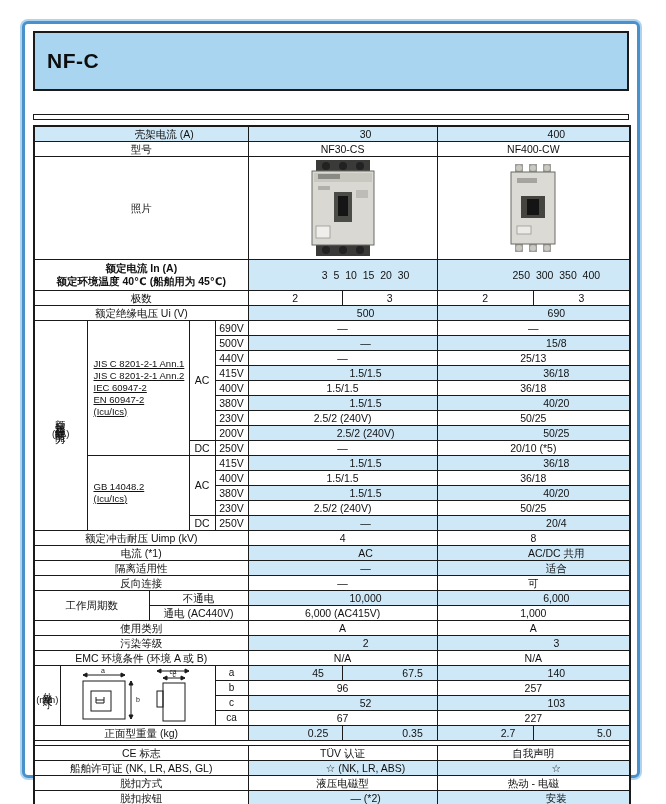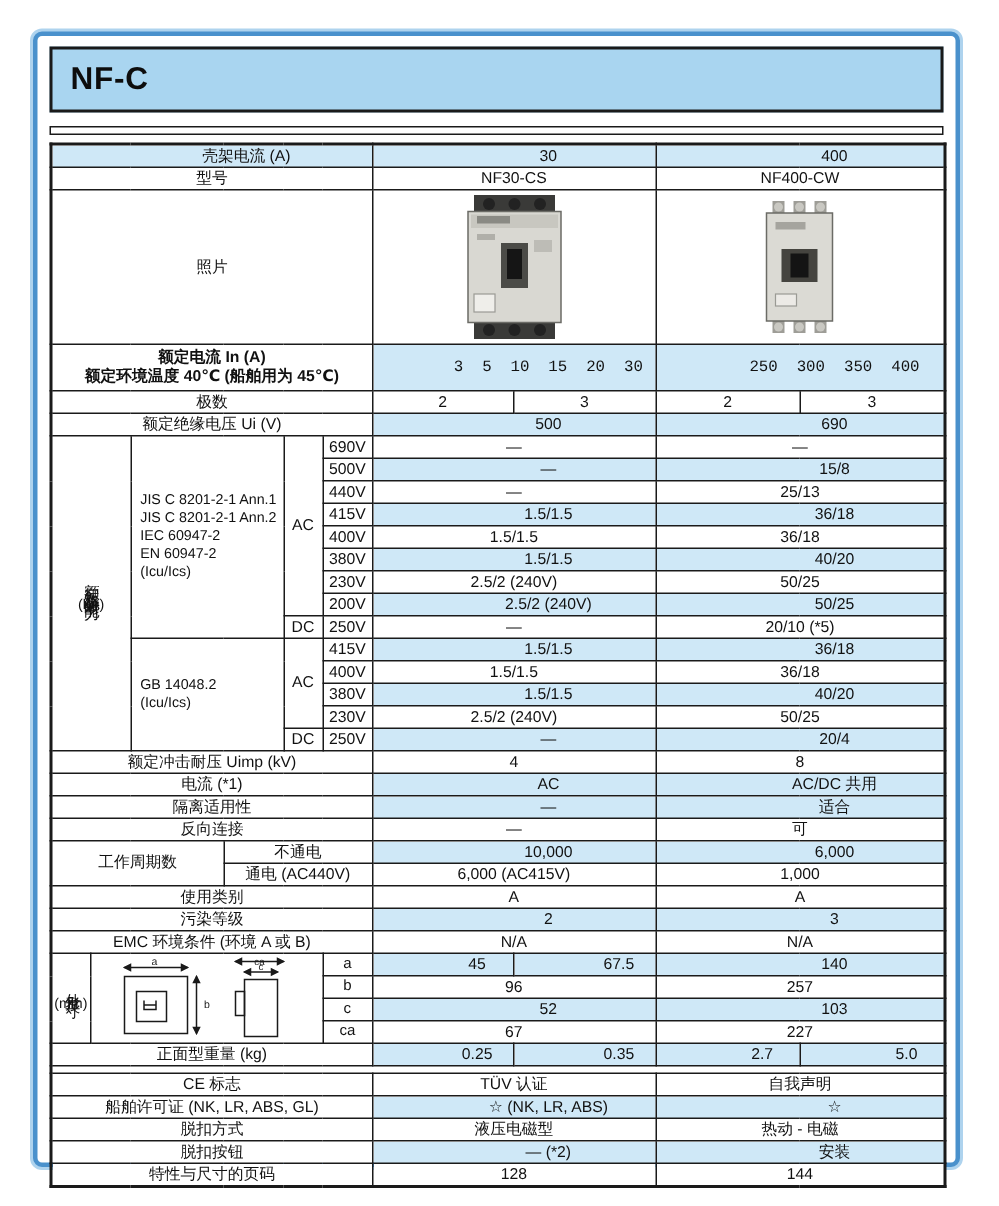--- a/index.html
+++ b/index.html
@@ -9,36 +9,36 @@
     color:#111;position:relative;overflow:hidden;
   }
   .frame{
     position:absolute;left:22px;top:21px;width:618px;height:757px;
     border:3px solid #4a91cc;border-radius:6px;
     box-shadow:0 0 0 2px #aed3ee;
     background:#fff;box-sizing:border-box;
     padding:7px 8px;
   }
   .title-box{
-    height:44px;border:2px solid #1a1a1a;background:#a9d5f0;
+    height:60px;border:2px solid #1a1a1a;background:#a9d5f0;
     display:flex;align-items:center;box-sizing:border-box;
-    padding-left:12px;margin-bottom:9px;
+    padding-left:12px;margin-bottom:23px;
   }
   .title-box .t{font-size:21px;font-weight:bold;letter-spacing:.5px;color:#0d0d0d;}
   .strip{height:4px;border:1px solid #1a1a1a;background:#fff;margin-bottom:5px;}
   table{border-collapse:collapse;table-layout:fixed;width:596px;border:2px solid #1a1a1a;}
   td{
     border:1px solid #1a1a1a;height:14px;font-size:10.5px;line-height:1.15;
     text-align:center;vertical-align:middle;padding:0 2px;overflow:hidden;
     background:#ffffff;
   }
   td.s{background:#cfe8f7;padding-left:48px;}
   td.lbl{}
-  td.stds{text-align:left;font-size:9.5px;line-height:1.25;padding-left:6px;}
-  td.pre{white-space:pre;font-family:Liberation Mono, monospace;}
+  td.stds{text-align:left;font-size:9.5px;line-height:1.25;padding-left:6px;text-decoration:underline;}
+  td.pre{white-space:pre;}
   td.spacer{height:4px;padding:0;}
   .two-line div{line-height:1.2;font-weight:bold;}
   .vwrap{display:flex;flex-direction:column;align-items:center;gap:2px;}
   .vtxt{writing-mode:vertical-rl;text-orientation:upright;letter-spacing:2px;font-size:10.5px;}
   .vunit{font-size:9.5px;}
   .photo-cell{height:102px;margin-left:39px;}
   .rated-cell{height:30px;}
   svg{display:block;margin:0 auto;}
   .dimletter{font-size:10px;}
 </style>

